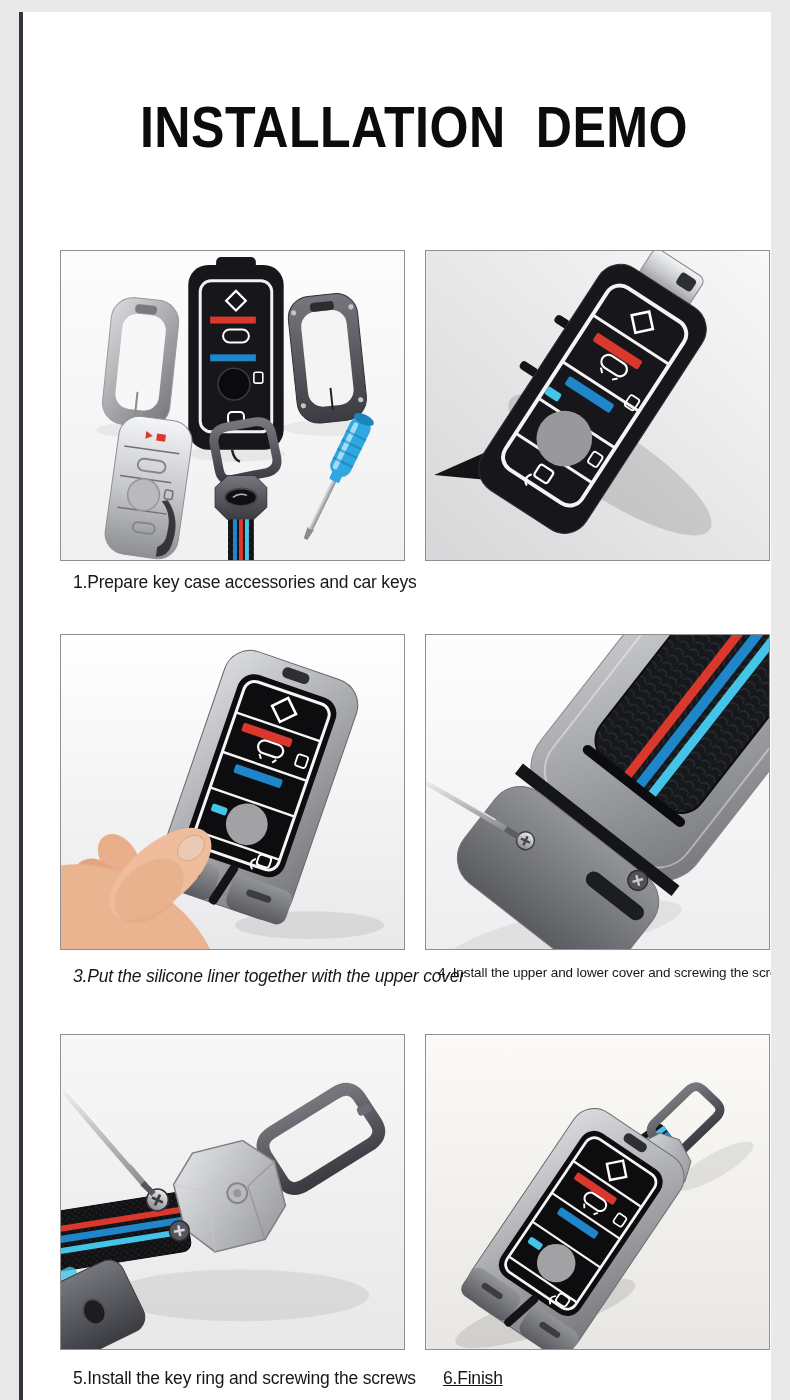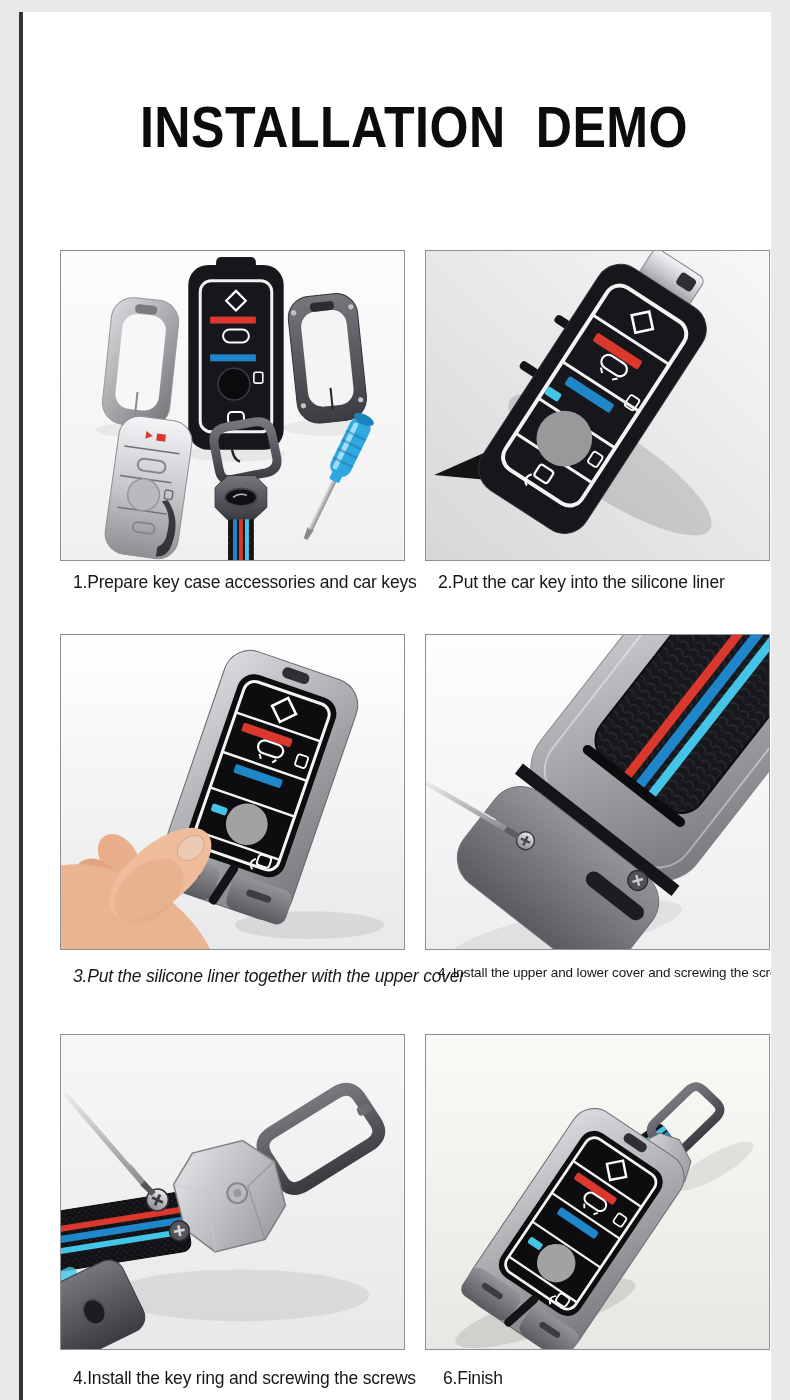--- a/index.html
+++ b/index.html
@@ -25,21 +25,21 @@
   .b5{left:41px;top:1022px;width:345px;height:316px;}
   .b6{left:406px;top:1022px;width:345px;height:316px;}
   .cap{position:absolute;margin:0;color:var(--text-color);font-size:17.5px;
     letter-spacing:-.2px;white-space:nowrap;text-align:right;}
   .c1{left:54px;top:560px;}
   .c2{left:419px;top:560px;}
   .c3{left:54px;top:954px;font-style:italic;}
   .c4{left:419px;top:951px;font-size:13.5px;line-height:1.42;letter-spacing:-.1px;}
   .c4 .l2{display:block;margin-left:7px;}
   .c5{left:54px;top:1356px;}
-  .c6{left:424px;top:1356px;}
+  .c6{left:424px;top:1356px;text-decoration:underline;}
 </style>
 </head>
 <body>
 
 <div class="page">
   <div class="left-bar"></div>
   <h1 class="title">INSTALLATION DEMO</h1>
 
   <svg width="0" height="0" style="position:absolute" aria-hidden="true">
     <defs>
@@ -335,18 +335,17 @@
           <polygon points="-28,-14 -14,-28 14,-28 28,-13 28,12 13,27 -15,27 -28,11" fill="url(#gPlate)" stroke="#6f7074"></polygon>
           <ellipse cx="0" cy="0" rx="13" ry="8" fill="#0f0f13" stroke="#3c3d41" stroke-width="1.5"></ellipse>
           <path d="M-7,0 q5,-4 12,-1" stroke="#b9babd" stroke-width="1.3" fill="none"></path>
         </g>
       </g>
       <use href="#fullkey" transform="translate(150,198) rotate(34) scale(0.92)"></use>
     </svg>
   </figure>
 
   <p class="cap c1">1.Prepare key case accessories and car keys</p>
-  <p class="cap c2">2.Put the car key into the silicone liner</p>
   <p class="cap c3">3.Put the silicone liner together with the upper cover</p>
   <p class="cap c4"><span class="l1">4. Install the upper and lower cover and screwing the screws</span></p>
-  <p class="cap c5">4.Install the key ring and screwing the screws</p>
+  <p class="cap c5">5.Install the key ring and screwing the screws</p>
   <p class="cap c6">6.Finish</p>
 </div>
 
 </body></html>

